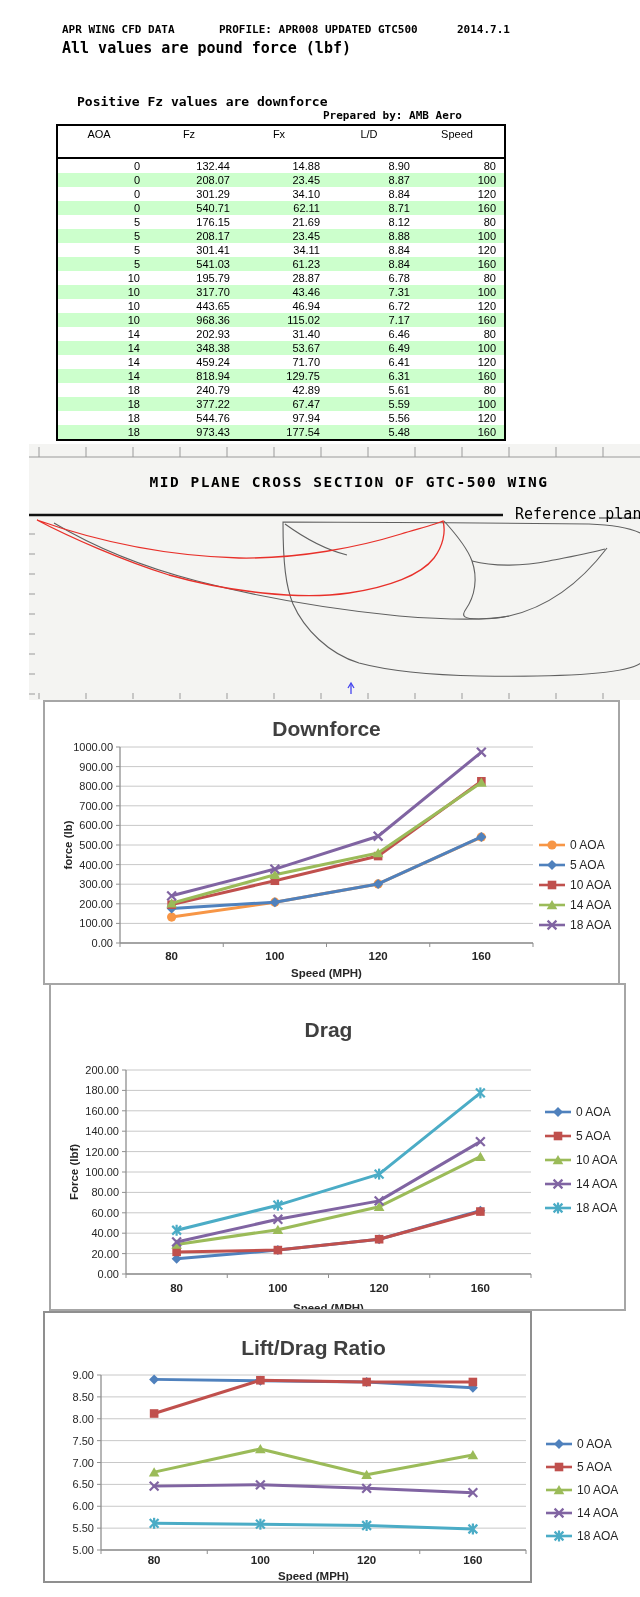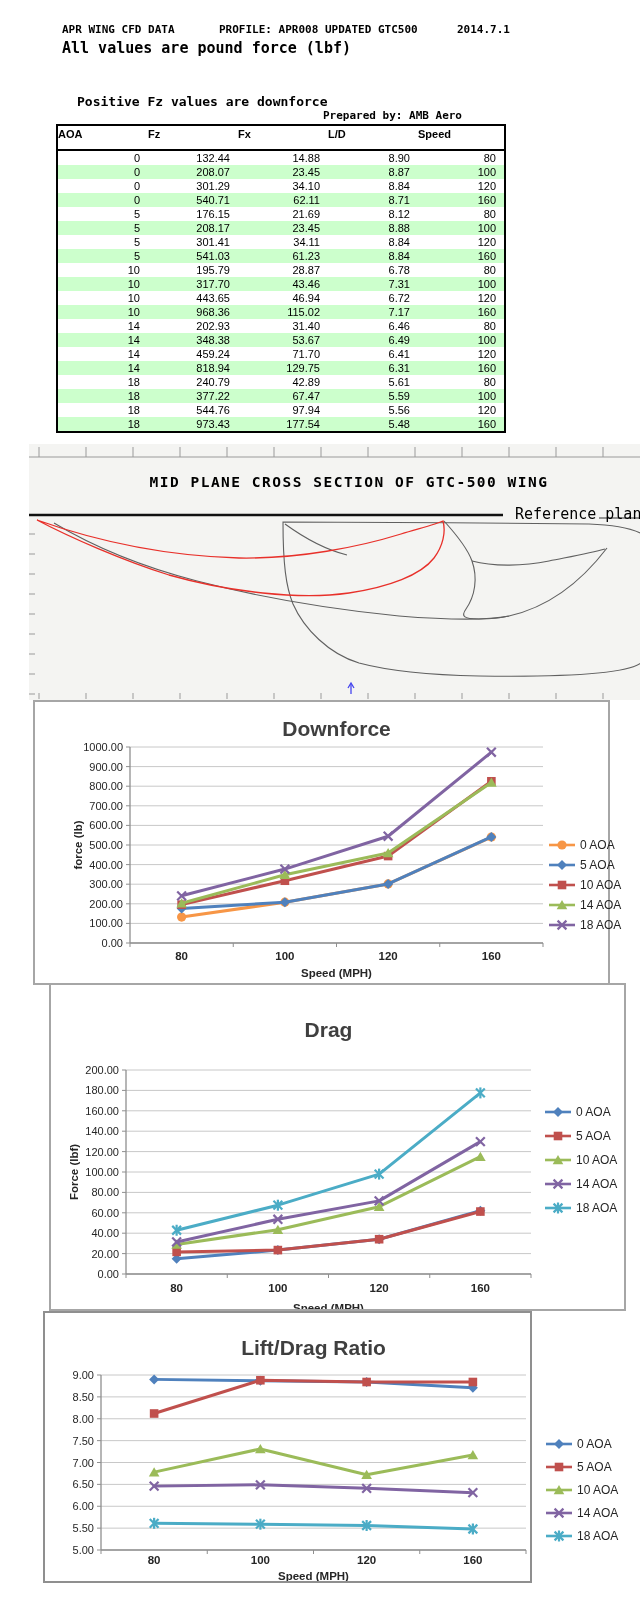--- a/index.html
+++ b/index.html
@@ -11,35 +11,35 @@
   #h-l1b{left:190px;top:23px;font-size:11px;}
   #h-l1c{left:428px;top:23px;font-size:11px;}
   #h-l2{left:33px;top:39px;font-size:15px;}
   #h-l3{left:33px;top:61px;font-size:11.5px;}
   #h-l4{left:33px;top:94px;font-size:13px;padding-left:15px;}
   
   #prepared{position:absolute;left:27px;top:109px;width:406px;text-align:right;
             font-family:"DejaVu Sans Mono",monospace;font-weight:bold;font-size:11px;}
   #cfd-table{position:absolute;left:27px;top:124px;width:406px;border-collapse:collapse;
              border:2px solid #000;table-layout:fixed;}
-  #cfd-table th{border-bottom:2px solid #000;font-size:11px;font-weight:bold;text-align:left;
-                padding:1px 8px 8px 0;height:14px;}
+  #cfd-table th{border-bottom:2px solid #000;font-size:11px;font-weight:normal;text-align:center;
+                padding:1px 8px 16px 0;height:14px;}
   #cfd-table td{font-size:11px;text-align:right;padding:0 8px 0 0;height:14px;line-height:14px;}
   #cfd-table tr.alt td{background:#ccffcc;}
   
   #drawing{position:absolute;left:0;top:444px;width:640px;height:256px;background:#f4f4f2;}
   #drawing .ttl{position:absolute;left:0;right:0;text-align:center;font-family:"DejaVu Sans Mono",monospace;
                 font-weight:bold;color:#000000;}
   #draw-title{top:30px;font-size:14.5px;letter-spacing:1.5px;}
   #draw-subtitle{top:50px;font-size:10.5px;letter-spacing:.5px;}
   #ref-label{position:absolute;left:486px;top:61px;font-family:"DejaVu Sans Mono",monospace;
              font-weight:normal;font-size:15px;}
   
   .chart-box{position:absolute;background:#fff;box-sizing:border-box;border:2px solid #a6a6a6;}
-  #chart0{left:4px;top:700px;width:577px;height:285px;padding-left:20px;}
+  #chart0{left:14px;top:700px;width:577px;height:285px;}
   #chart1{left:20px;top:983px;width:577px;height:328px;}
   #chart2{left:14px;top:1311px;width:489px;height:272px;border-color:#8f8f8f;}
   .chart-box svg{display:block;}
 </style>
 </head>
 <body>
 
 <div class="page">
 
   <div class="hdr" id="h-l1a">APR WING CFD DATA</div>

